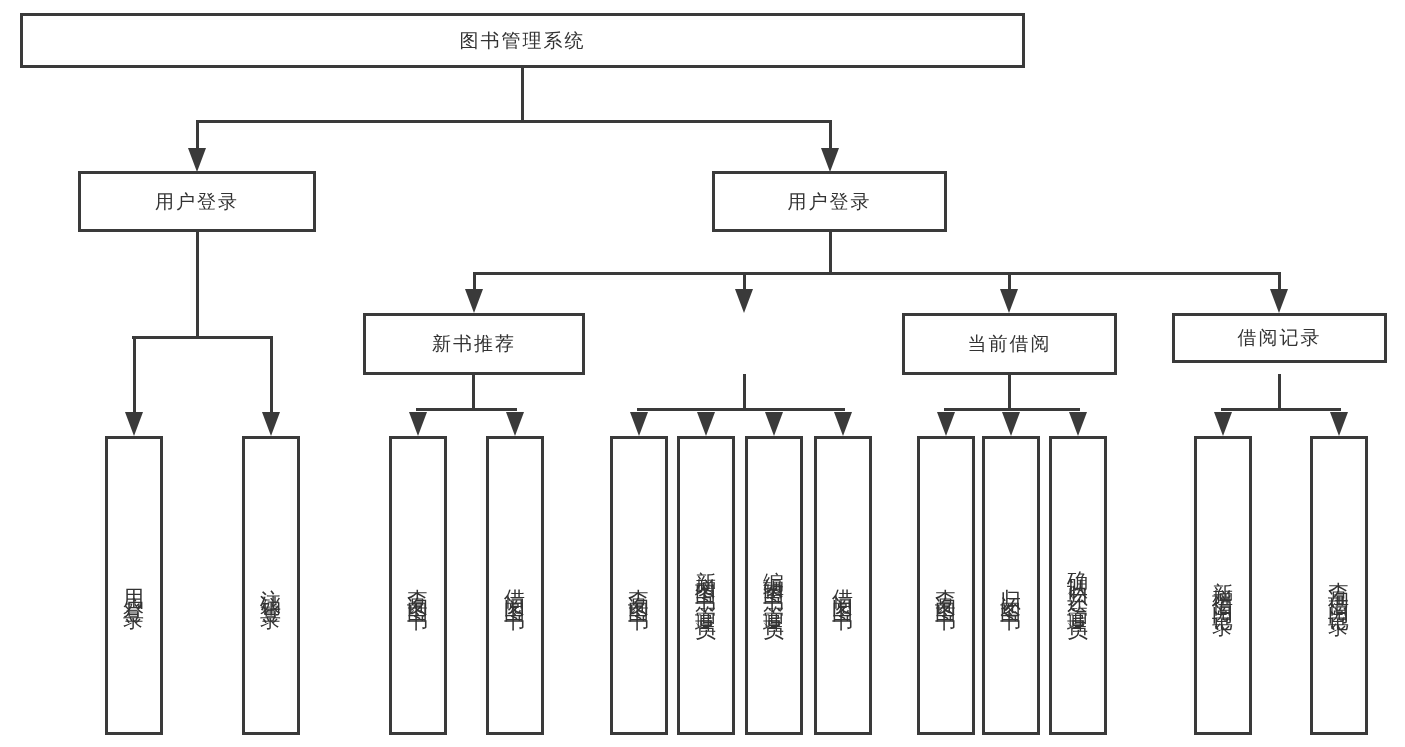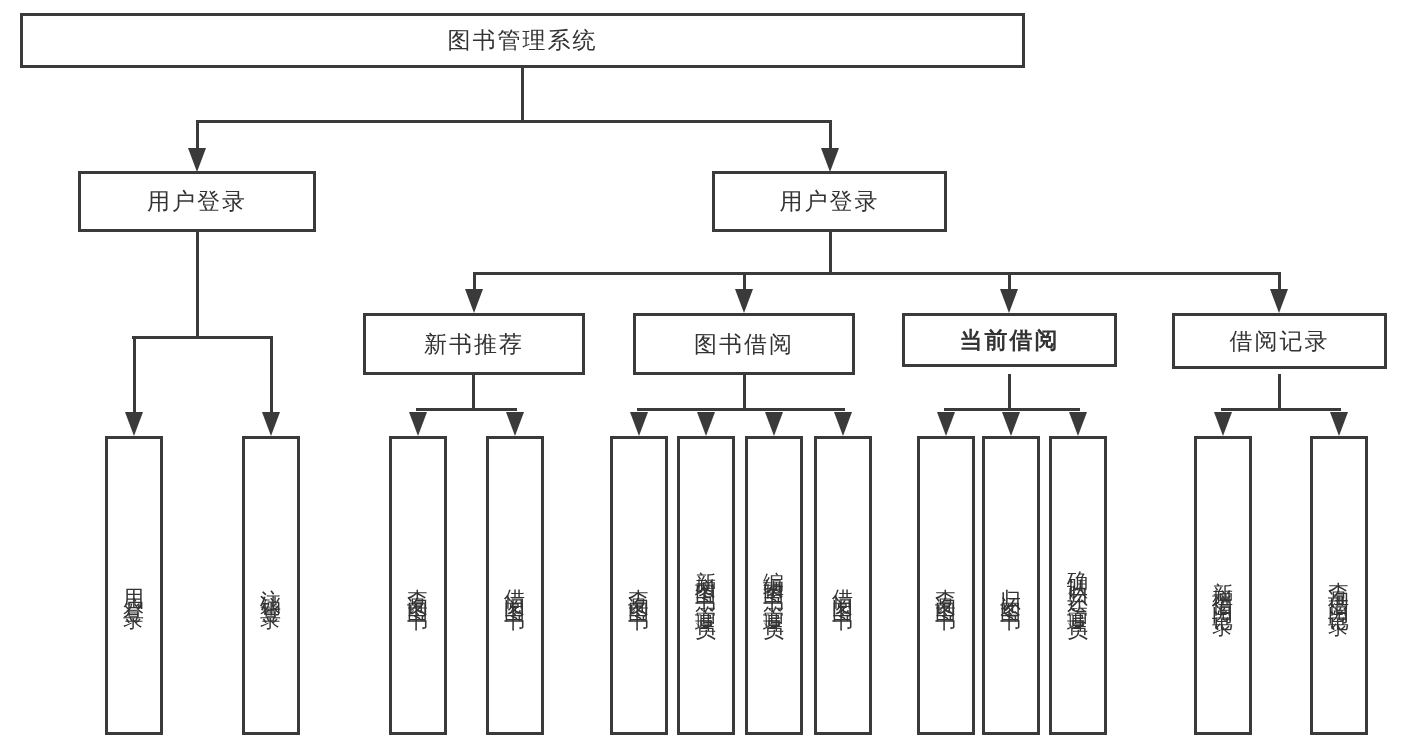--- a/index.html
+++ b/index.html
@@ -12,21 +12,21 @@
     font-family: "Liberation Sans", "DejaVu Sans", sans-serif;
   }
   .box {
     position: absolute;
     box-sizing: border-box;
     border: 3px solid #3a3a3a;
     background: #ffffff;
     display: flex;
     align-items: center;
     justify-content: center;
-    font-size: 23px;
+    font-size: 19px;
     color: #333333;
     letter-spacing: 2px;
     text-align: center;
     z-index: 2;
   }
   .leaf {
     writing-mode: vertical-rl;
     text-orientation: mixed;
     letter-spacing: 7px;
     line-height: 1;
@@ -81,23 +81,22 @@
   <div class="v" style="left:473px; top:272px; height:20px;"></div>
   <div class="v" style="left:743px; top:272px; height:20px;"></div>
   <div class="v" style="left:1008px; top:272px; height:20px;"></div>
   <div class="v" style="left:1278px; top:272px; height:20px;"></div>
   <div class="arr" style="left:465px; top:289px;"></div>
   <div class="arr" style="left:735px; top:289px;"></div>
   <div class="arr" style="left:1000px; top:289px;"></div>
   <div class="arr" style="left:1270px; top:289px;"></div>
 
   <div class="box" style="left:363px; top:313px; width:222px; height:62px;">新书推荐</div>
-  <div class="box" style="left:633px; top:313px; width:222px; height:62px;">图书借阅</div>
-  <div class="box" style="left:902px; top:313px; width:215px; height:54px;font-weight:bold;">当前借阅</div>
-  <div class="box" style="left:1172px; top:313px; width:215px; height:56px;">借阅记录</div>
+  <div class="box" style="left:902px; top:313px; width:215px; height:62px;">当前借阅</div>
+  <div class="box" style="left:1172px; top:313px; width:215px; height:50px;">借阅记录</div>
 
   <div class="v" style="left:472px; top:374px; height:37px;"></div>
   <div class="h" style="left:416px; top:408px; width:101px;"></div>
   <div class="arr" style="left:409px; top:412px;"></div>
   <div class="arr" style="left:506px; top:412px;"></div>
 
   <div class="v" style="left:743px; top:374px; height:37px;"></div>
   <div class="h" style="left:637px; top:408px; width:208px;"></div>
   <div class="arr" style="left:630px; top:412px;"></div>
   <div class="arr" style="left:697px; top:412px;"></div>

